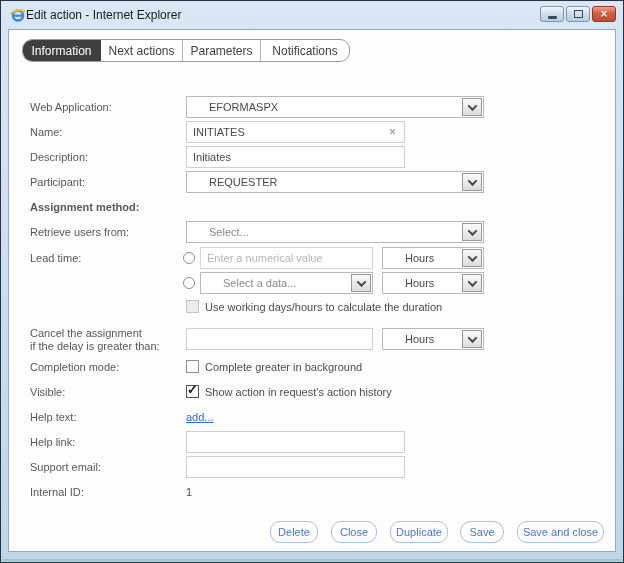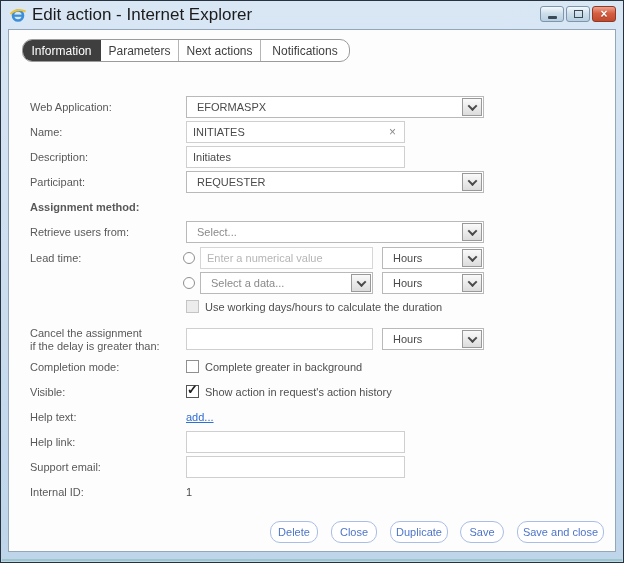--- a/index.html
+++ b/index.html
@@ -4,21 +4,21 @@
 <style>
   * { margin:0; padding:0; box-sizing:border-box; }
   html,body { width:624px; height:563px; font-family:"Liberation Sans", sans-serif; }
   .window {
     position:relative; width:624px; height:563px;
     background:linear-gradient(#d9e7f5,#bed5ea);
     border:1px solid #26333f;
   }
   .bottom-accent { position:absolute; left:1px; right:1px; bottom:1px; height:2px; background:#9dc6cb; }
   .titlebar { position:absolute; top:0; left:0; right:0; height:28px; display:flex; align-items:center; padding-left:9px; }
-  .title-text { font-size:17px; color:#1b1b1b; margin-left:6px; }
+  .title-text { font-size:12px; color:#1b1b1b; }
   .win-btns { position:absolute; top:5px; right:7px; display:flex; gap:2px; }
   .win-btn {
     width:24px; height:16px; border:1px solid #7d96ad; border-radius:3px;
     background:linear-gradient(#f4f9fc,#cfdfeb 45%,#b9cfe0);
     display:flex; align-items:center; justify-content:center; position:relative;
   }
   .win-btn.close { background:linear-gradient(#eda28f,#d65f43 45%,#c14a2e); border-color:#8e3a28; }
   .glyph-min { width:9px; height:3px; background:#3b4a57; margin-top:7px; border-radius:1px; }
   .glyph-max { width:9px; height:8px; border:1px solid #3b4a57; background:transparent; }
   .glyph-close { color:#fff; font-size:12px; font-weight:bold; line-height:14px; text-shadow:0 1px 1px rgba(0,0,0,.3); }
@@ -33,21 +33,21 @@
     border:1px solid #9b9b9b; border-radius:10px; background:#fff; overflow:hidden; }
   .tab { height:100%; display:flex; align-items:center; justify-content:center;
     font-size:12px; color:#3f3f3f; border-right:1px solid #b5b5b5; cursor:default; }
   .tab:last-child { border-right:none; }
   .tab.active { background:#3f3f3f; color:#fff; border-right-color:#3f3f3f; }
 
   .label { position:absolute; left:21px; font-size:11px; color:#595959; }
   .val { font-size:11px; color:#4a4a4a; }
 
   .sel { position:absolute; height:22px; border:1px solid #b9b9b9; background:#fff;
-    display:flex; align-items:center; padding-left:10px; font-size:11px; color:#4a4a4a; }
+    display:flex; align-items:center; padding-left:22px; font-size:11px; color:#4a4a4a; }
   .sel .txt { white-space:nowrap; overflow:hidden; }
   .sel .txt.ph { color:#8a8a8a; }
   .arrowbtn { position:absolute; right:1px; top:1px; width:20px; height:18px;
     background:linear-gradient(#fafafa,#dcdcdc); border:1px solid #999;
     display:flex; align-items:center; justify-content:center; }
   .chev { width:7px; height:7px; border-right:2px solid #4a4a4a; border-bottom:2px solid #4a4a4a;
     transform:rotate(45deg) translate(-1px,-1px); }
 
   .inp { position:absolute; height:22px; border:1px solid #cfcfcf; background:#fff;
     font-family:"Liberation Sans", sans-serif; font-size:11px; color:#4a4a4a; padding:0 6px; }
@@ -90,22 +90,22 @@
     </div>
     <div class="win-btn close">
       <span class="glyph-close">×</span>
     </div>
   </div>
 
   <div class="client">
 
     <div class="tabbar">
       <div class="tab active" style="width:78px;">Information</div>
+      <div class="tab" style="width:82px;">Next actions</div>
       <div class="tab" style="width:78px;">Parameters</div>
-      <div class="tab" style="width:82px;">Next actions</div>
       <div class="tab" style="width:88px;">Notifications</div>
     </div>
 
     <div class="label" style="top:71px;">Web Application:</div>
     <div class="sel" style="left:177px; top:66px; width:298px;">
       <span class="txt">EFORMASPX</span>
       <span class="arrowbtn">
           <span class="chev"></span>
         </span>
     </div>

